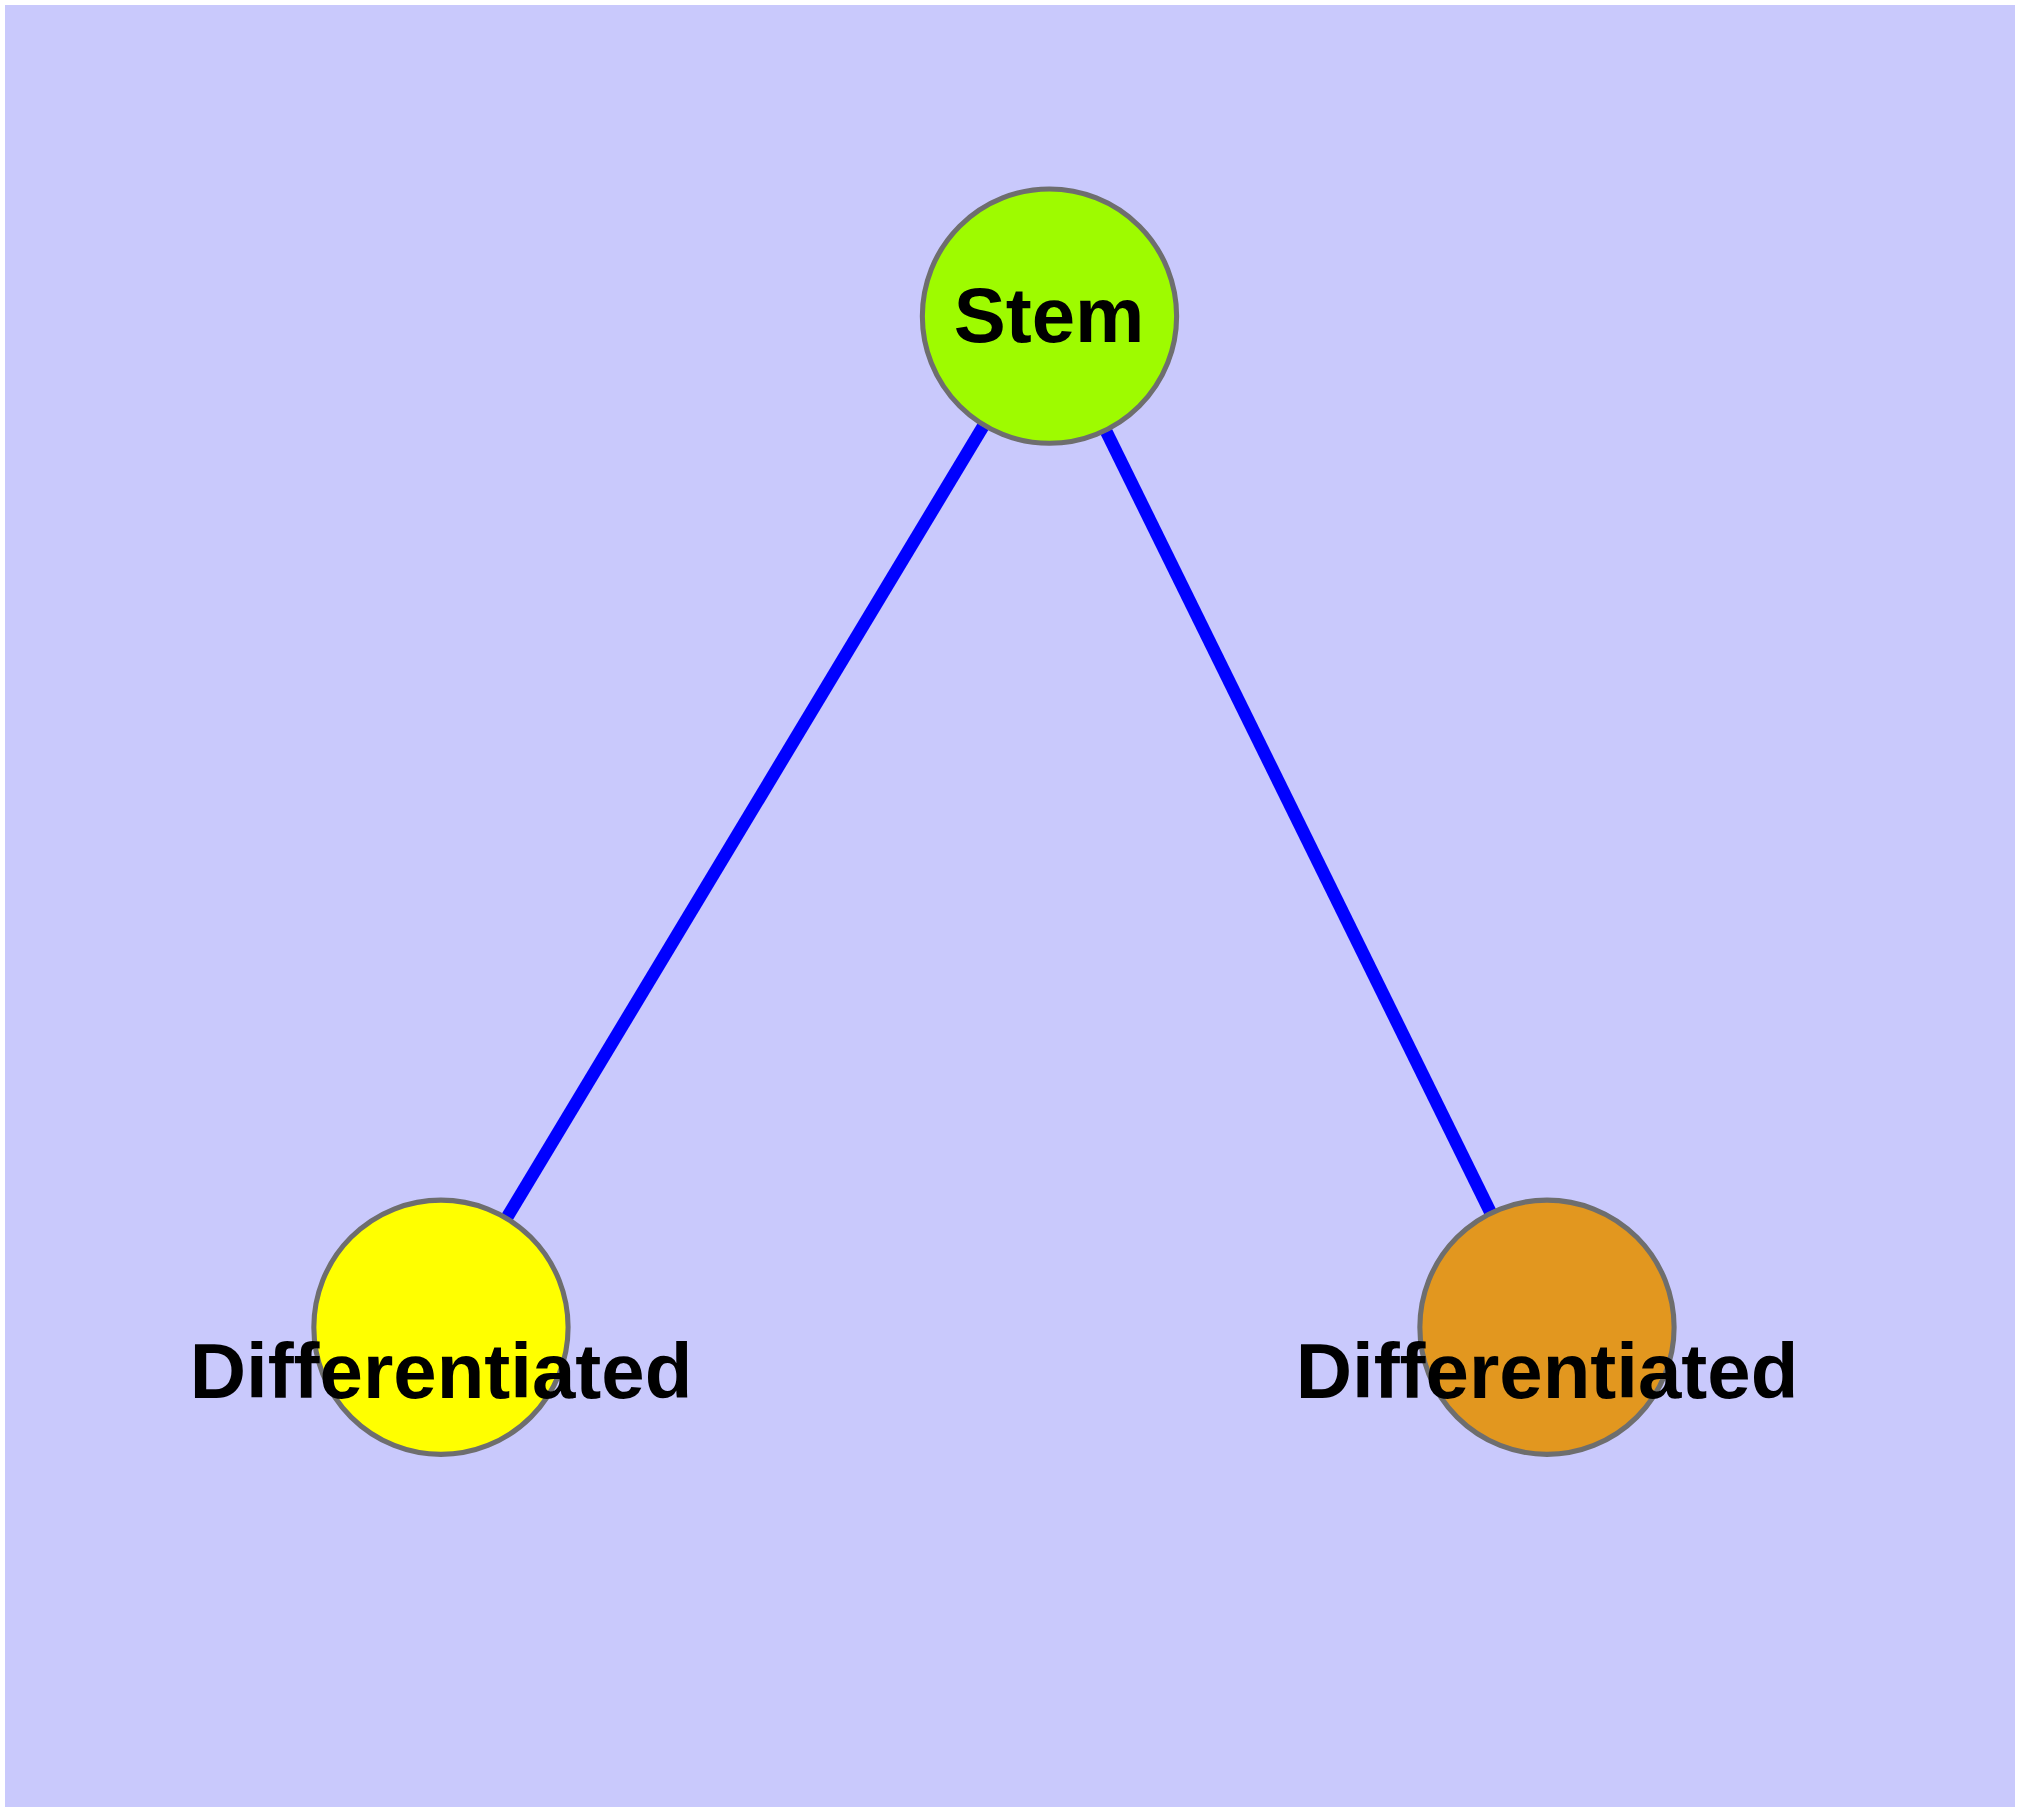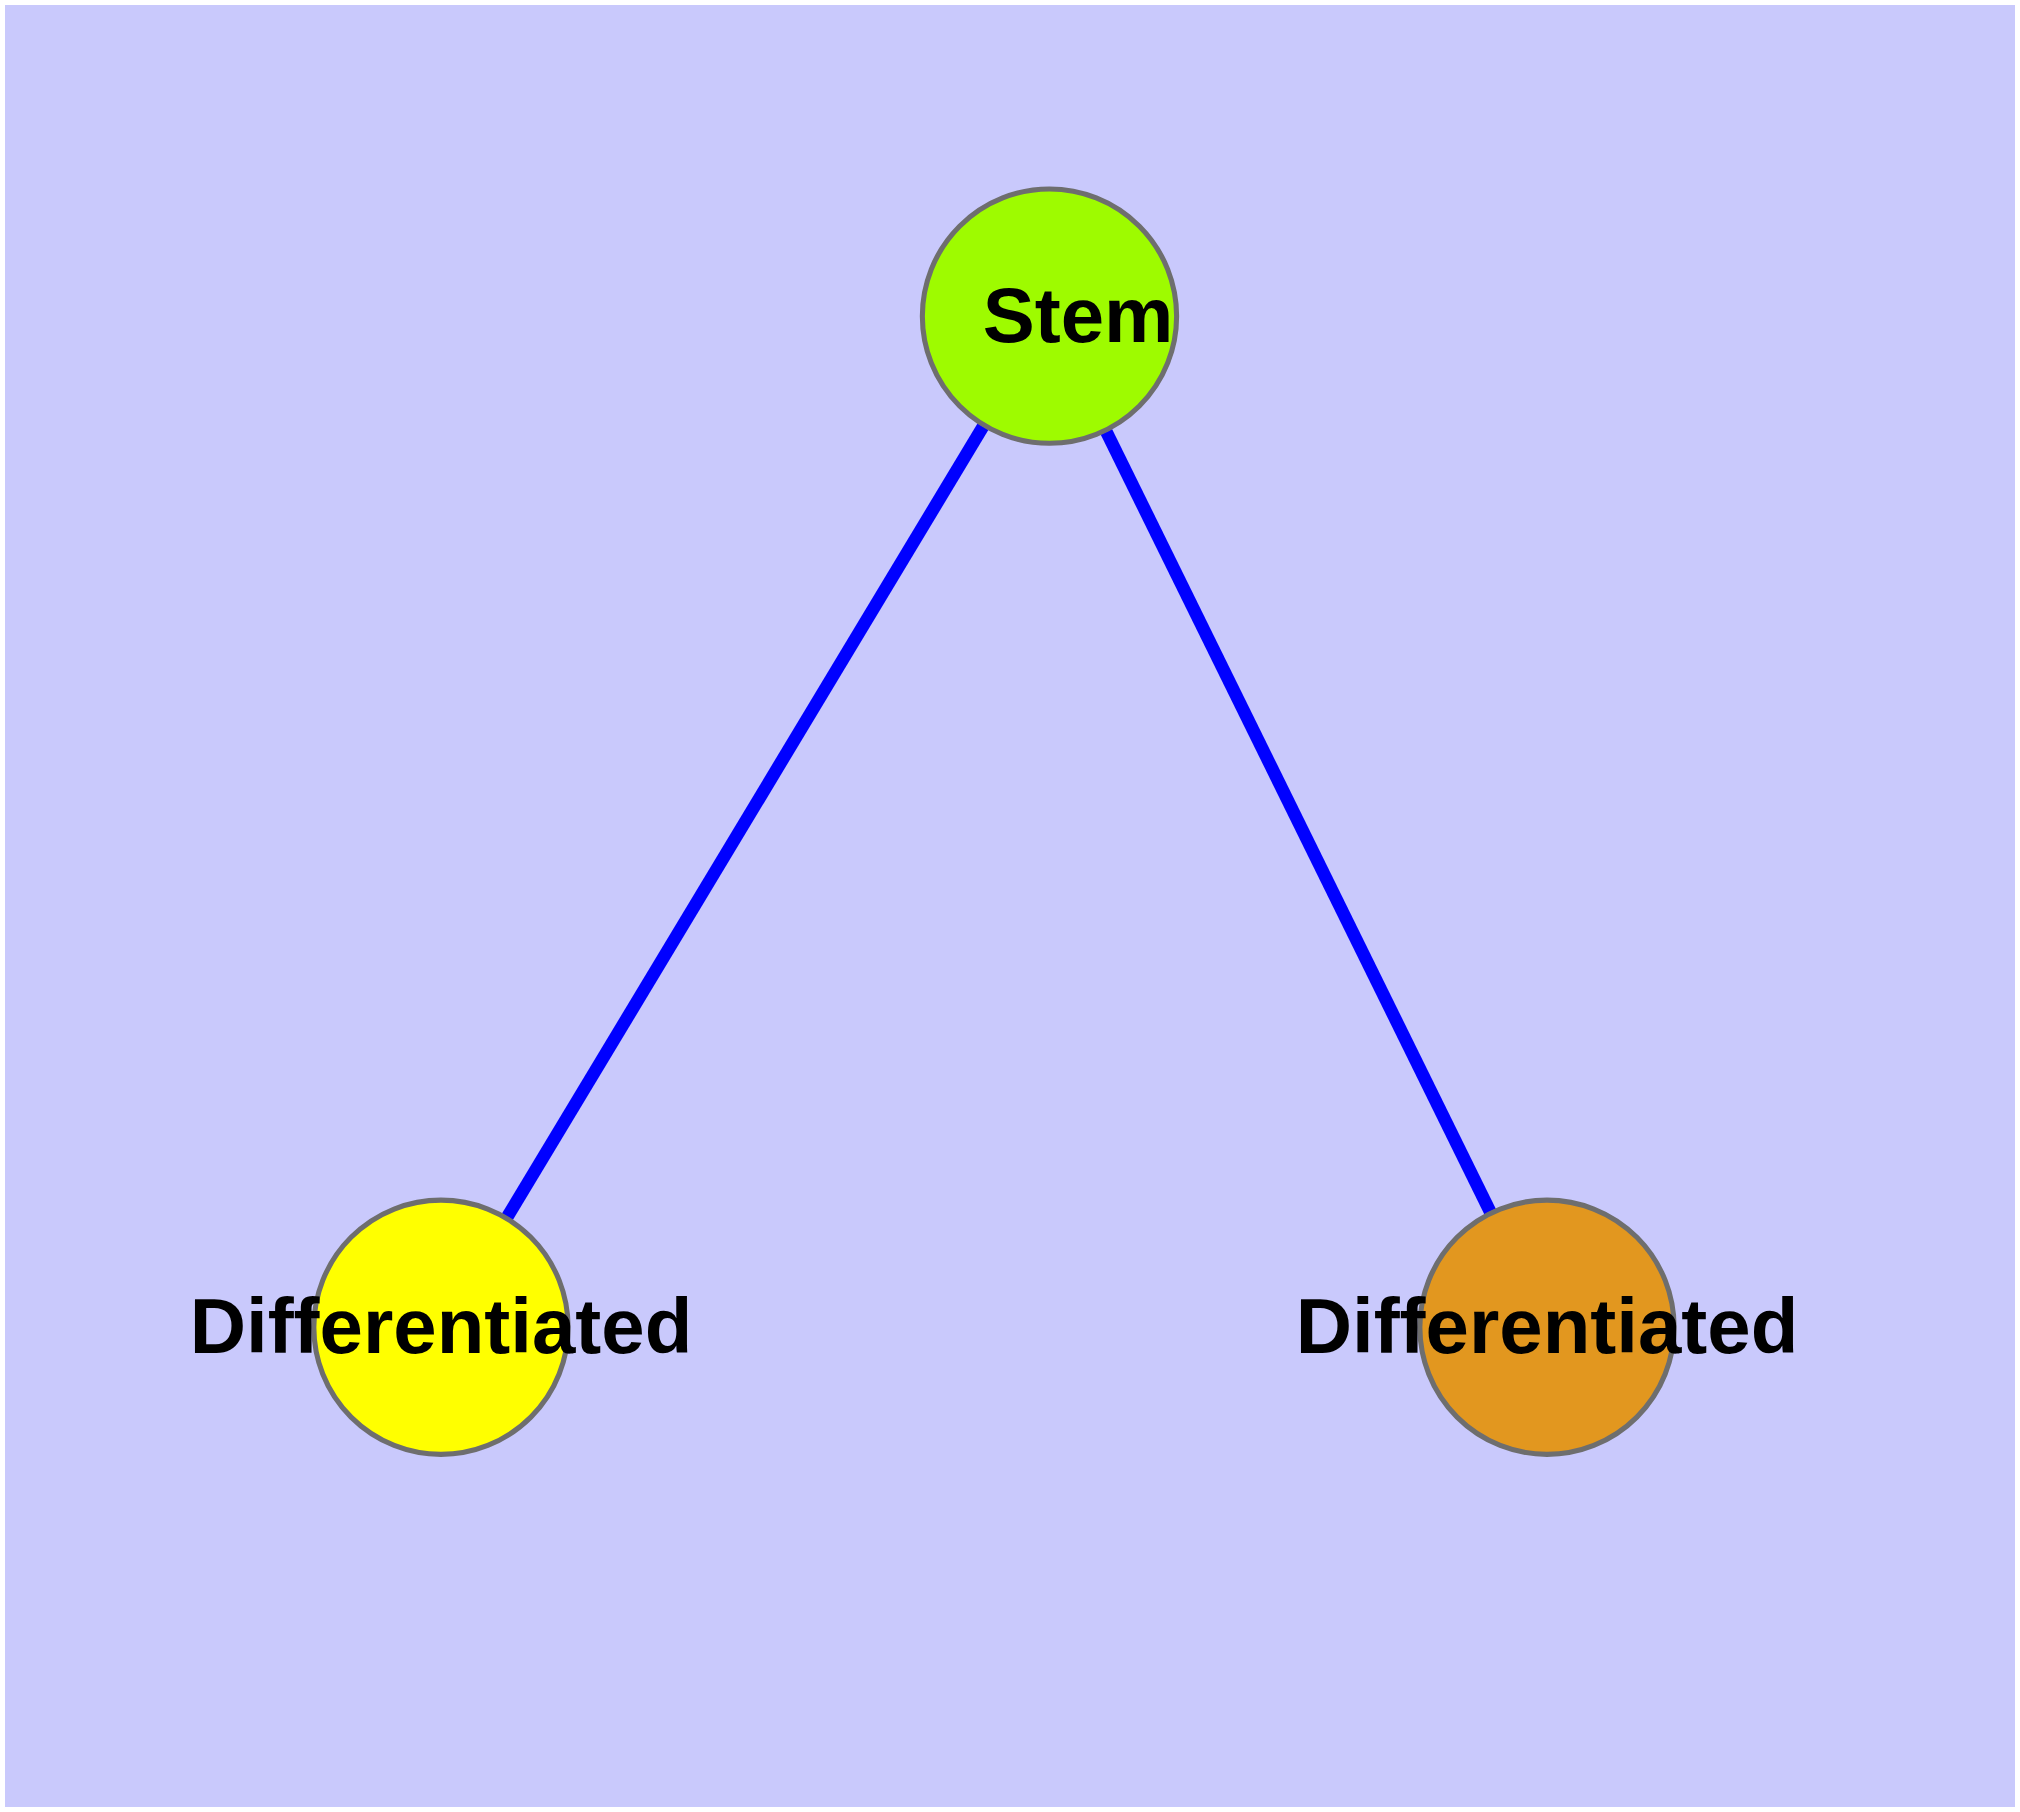--- a/index.html
+++ b/index.html
@@ -40,20 +40,21 @@
     line-height: 1.04;
     white-space: pre;
     pointer-events: none;
     transform: translate(-50%, -50%);
   }
   .label-stem {
     font-size: 78px;
   }
   .label-leaf {
     font-size: 78px;
+    margin-top: 45px;
   }
 </style>
 </head>
 <body>
 
 <div id="canvas">
   <div id="plot-area"></div>
 
   <svg id="graph-svg" viewBox="0 0 2384 2138" xmlns="http://www.w3.org/2000/svg">
     <g id="edges-group">
@@ -61,18 +62,18 @@
         <line x1="1305.106241183705" y1="509.3845753529131" x2="1757.893758816295" y2="1429.615424647087" stroke="#0000ff" stroke-width="15" stroke-linecap="butt"></line>
       </g>
     <g id="nodes-group">
         <circle cx="1238" cy="373" r="150" fill="#9efb00" stroke="#6e6e6e" stroke-width="6"></circle>
         <circle cx="520" cy="1566" r="150" fill="#ffff00" stroke="#6e6e6e" stroke-width="6"></circle>
         <circle cx="1825" cy="1566" r="150" fill="#e2971f" stroke="#6e6e6e" stroke-width="6"></circle>
       </g>
   </svg>
 
   <div id="labels-group">
-      <div class="node-label label-stem" style="left: 1078px; top: 316px;"><div>Stem</div></div>
+      <div class="node-label label-stem" style="left: 1049px; top: 316px;"><div>Stem</div></div>
       <div class="node-label label-leaf" style="left: 441px; top: 1327px;"><div>Differentiated</div></div>
       <div class="node-label label-leaf" style="left: 1547px; top: 1327px;"><div>Differentiated</div></div>
     </div>
 </div>
 
 
 </body></html>

